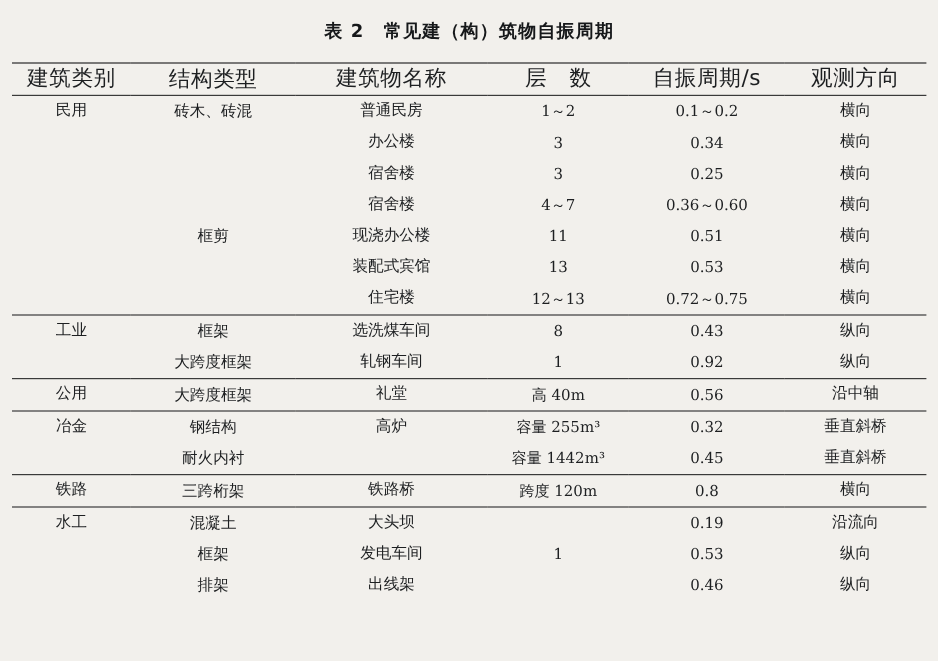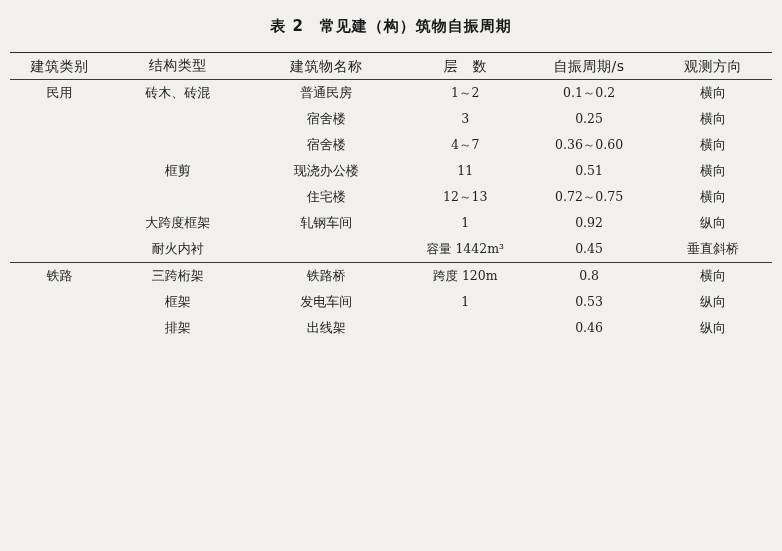--- a/index.html
+++ b/index.html
@@ -40,21 +40,21 @@
     padding: 0;
     font-weight: normal;
     text-align: center;
     vertical-align: middle;
     height: 26px;
     line-height: 26px;
     white-space: nowrap;
     color: #1d1f21;
   }
   thead th {
-    font-size: 14px;
+    font-size: 18px;
     letter-spacing: 0.5px;
     height: 29px;
     line-height: 29px;
   }
   .rule-top {
     border-top: 1.6px solid #2a2a2a;
   }
   .rule-mid {
     border-top: 1.1px solid #3a3a3a;
   }
@@ -108,20 +108,28 @@
           <td class="c0">民用</td>
           <td class="c1">砖木、砖混</td>
           <td class="c2">普通民房</td>
           <td class="c3 num">1～2</td>
           <td class="c4 num">0.1～0.2</td>
           <td class="c5">横向</td>
         </tr>
         <tr>
           <td class="c0"></td>
           <td class="c1"></td>
+          <td class="c2">办公楼</td>
+          <td class="c3 num">3</td>
+          <td class="c4 num">0.34</td>
+          <td class="c5">横向</td>
+        </tr>
+        <tr>
+          <td class="c0"></td>
+          <td class="c1"></td>
           <td class="c2">宿舍楼</td>
           <td class="c3 num">3</td>
           <td class="c4 num">0.25</td>
           <td class="c5">横向</td>
         </tr>
         <tr>
           <td class="c0"></td>
           <td class="c1"></td>
           <td class="c2">宿舍楼</td>
           <td class="c3 num">4～7</td>
@@ -132,49 +140,89 @@
           <td class="c0"></td>
           <td class="c1">框剪</td>
           <td class="c2">现浇办公楼</td>
           <td class="c3 num">11</td>
           <td class="c4 num">0.51</td>
           <td class="c5">横向</td>
         </tr>
         <tr>
           <td class="c0"></td>
           <td class="c1"></td>
+          <td class="c2">装配式宾馆</td>
+          <td class="c3 num">13</td>
+          <td class="c4 num">0.53</td>
+          <td class="c5">横向</td>
+        </tr>
+        <tr>
+          <td class="c0"></td>
+          <td class="c1"></td>
           <td class="c2">住宅楼</td>
           <td class="c3 num">12～13</td>
           <td class="c4 num">0.72～0.75</td>
           <td class="c5">横向</td>
+        </tr>
+        <tr class="rule-mid">
+          <td class="c0">工业</td>
+          <td class="c1">框架</td>
+          <td class="c2">选洗煤车间</td>
+          <td class="c3 num">8</td>
+          <td class="c4 num">0.43</td>
+          <td class="c5">纵向</td>
         </tr>
         <tr>
           <td class="c0"></td>
           <td class="c1">大跨度框架</td>
           <td class="c2">轧钢车间</td>
           <td class="c3 num">1</td>
           <td class="c4 num">0.92</td>
           <td class="c5">纵向</td>
+        </tr>
+        <tr class="rule-mid">
+          <td class="c0">公用</td>
+          <td class="c1">大跨度框架</td>
+          <td class="c2">礼堂</td>
+          <td class="c3 num">高 40m</td>
+          <td class="c4 num">0.56</td>
+          <td class="c5">沿中轴</td>
+        </tr>
+        <tr class="rule-mid">
+          <td class="c0">冶金</td>
+          <td class="c1">钢结构</td>
+          <td class="c2">高炉</td>
+          <td class="c3 num">容量 255m³</td>
+          <td class="c4 num">0.32</td>
+          <td class="c5">垂直斜桥</td>
         </tr>
         <tr>
           <td class="c0"></td>
           <td class="c1">耐火内衬</td>
           <td class="c2"></td>
           <td class="c3 num">容量 1442m³</td>
           <td class="c4 num">0.45</td>
           <td class="c5">垂直斜桥</td>
         </tr>
         <tr class="rule-mid">
           <td class="c0">铁路</td>
           <td class="c1">三跨桁架</td>
           <td class="c2">铁路桥</td>
           <td class="c3 num">跨度 120m</td>
           <td class="c4 num">0.8</td>
           <td class="c5">横向</td>
         </tr>
+        <tr class="rule-mid">
+          <td class="c0">水工</td>
+          <td class="c1">混凝土</td>
+          <td class="c2">大头坝</td>
+          <td class="c3"></td>
+          <td class="c4 num">0.19</td>
+          <td class="c5">沿流向</td>
+        </tr>
         <tr>
           <td class="c0"></td>
           <td class="c1">框架</td>
           <td class="c2">发电车间</td>
           <td class="c3 num">1</td>
           <td class="c4 num">0.53</td>
           <td class="c5">纵向</td>
         </tr>
         <tr style="border-bottom: none;">
           <td class="c0"></td>

